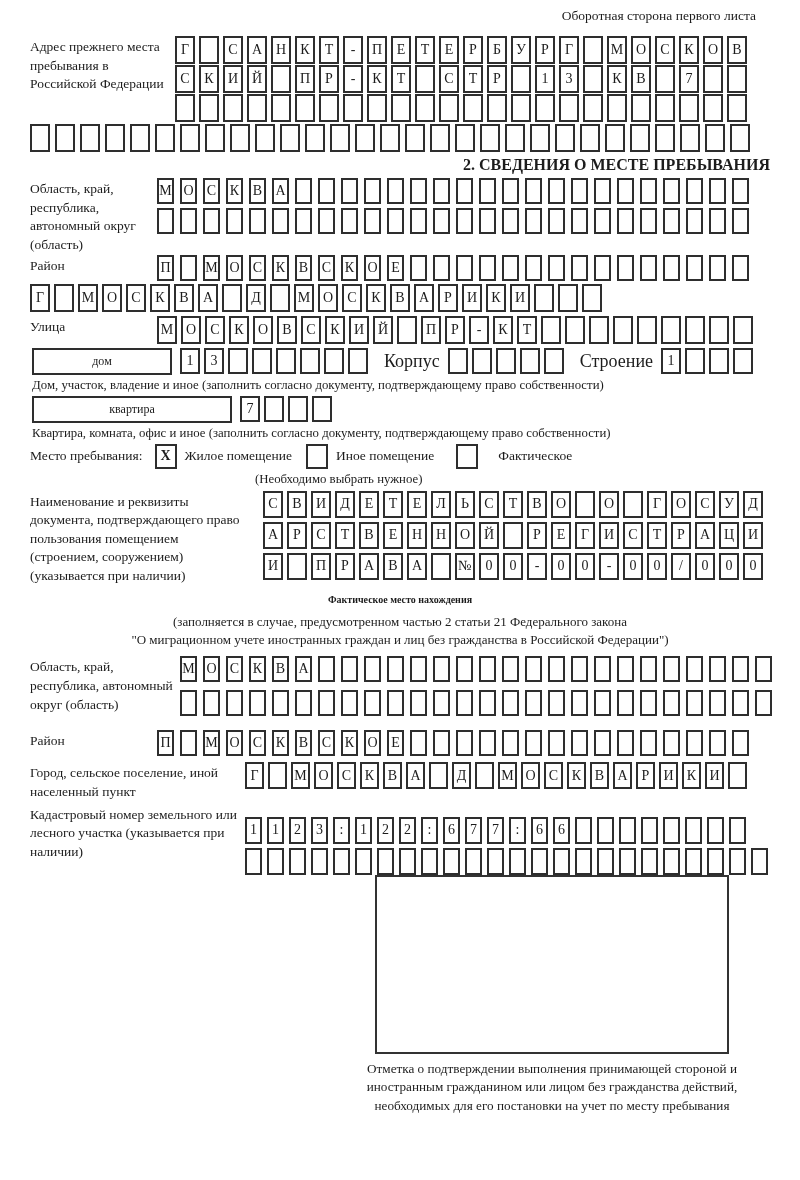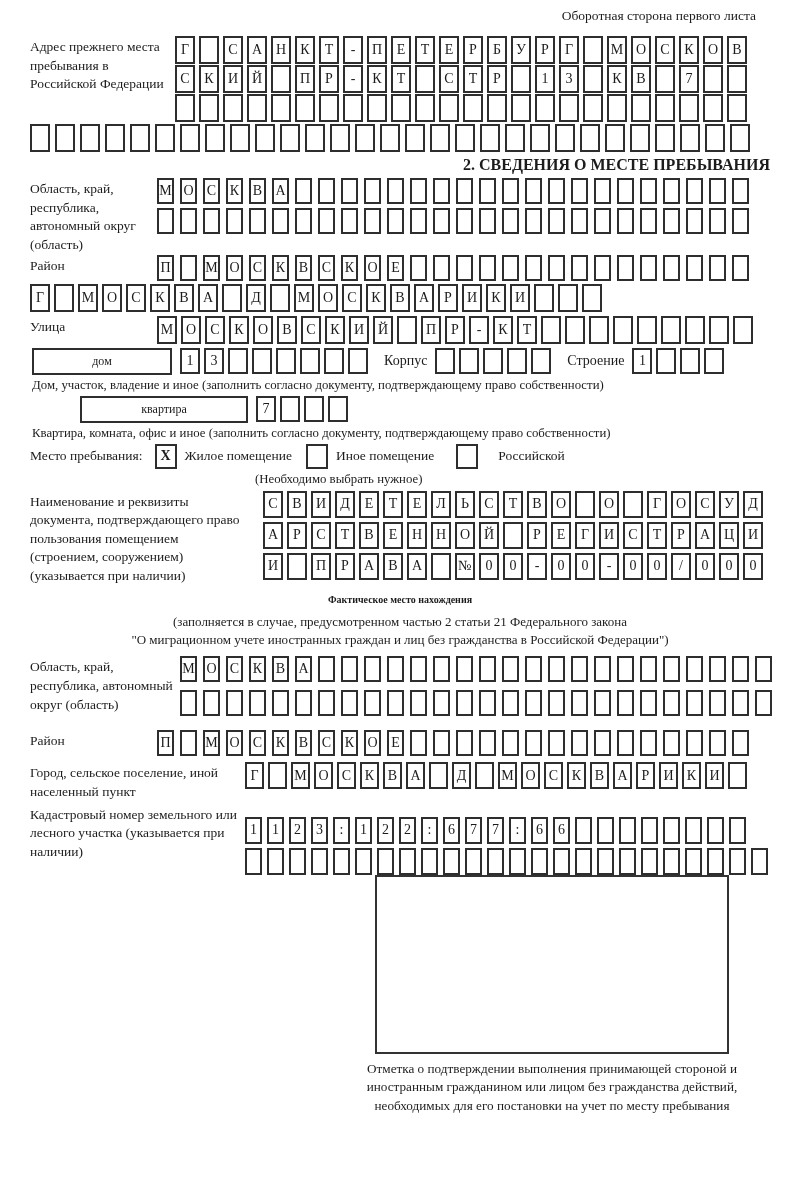--- a/index.html
+++ b/index.html
@@ -29,22 +29,22 @@
   .center{text-align:center;}
   .b1{margin-top:12px;}
   .fullrow{margin-top:1px;}
   .note1{margin-top:3px;}
   .sect-title{margin:4px 0 4px;text-align:right;font-weight:bold;font-size:16px;}
   .mb3{margin-bottom:3px;} .mb4{margin-bottom:4px;} .mt6{margin-top:6px;} .mt2{margin-top:2px;}
   .house-row{display:flex;align-items:center;margin:2px 0 2px 2px;}
   .widebox{box-sizing:border-box;border:2px solid #2e2e2e;height:27px;
            display:inline-flex;align-items:center;justify-content:center;font-size:12px;}
   .wb-house{width:140px;margin-right:8px;}
-  .wb-apt{width:168px;margin-right:8px;margin-left:48px;}
-  .inl-label{margin:0 8px 0 12px;font-size:14px;}
+  .wb-apt{width:200px;margin-right:8px;}
+  .inl-label{margin:0 8px 0 12px;font-size:18px;}
   .small-note{font-size:12.8px;margin:3px 0 3px 2px;}
   .stay-row{display:flex;align-items:center;margin-top:3px;}
   .chk{box-sizing:border-box;width:22px;height:25px;border:2px solid #2e2e2e;
        display:inline-flex;align-items:center;justify-content:center;
        font-size:14px;font-weight:bold;}
   .stay-note{font-size:12.8px;margin:3px 0 4px 225px;}
   .doc-block{margin-top:2px;gap:18px;}
   .a-title{margin-top:8px;text-align:center;font-weight:bold;font-size:10px;}
   .a-note{margin-top:8px;text-align:center;font-size:13px;line-height:1.45;}
   .cad-rows{padding-top:13px;}
@@ -371,21 +371,21 @@
   </div>
   <div class="small-note">Квартира, комната, офис и иное (заполнить согласно документу, подтверждающему право собственности)</div>
 
   <div class="stay-row">
     <span>Место пребывания:</span>
     <span class="chk" style="margin-left:12px;">X</span>
     <span style="margin-left:8px;">Жилое помещение</span>
     <span class="chk" style="margin-left:14px;"></span>
     <span style="margin-left:8px;">Иное помещение</span>
     <span class="chk" style="margin-left:22px;"></span>
-    <span style="margin-left:20px;">Российской</span>
+    <span style="margin-left:20px;">Фактическое</span>
   </div>
   <div class="stay-note">(Необходимо выбрать нужное)</div>
 
   <div class="frow doc-block">
     <div class="flabel w215">Наименование и реквизиты документа, подтверждающего право пользования помещением (строением, сооружением) (указывается при наличии)</div>
     <div class="rowstack gap4">
       <div class="cells cdoc">
           <span class="cell">С</span>
           <span class="cell">В</span>
           <span class="cell">И</span>

